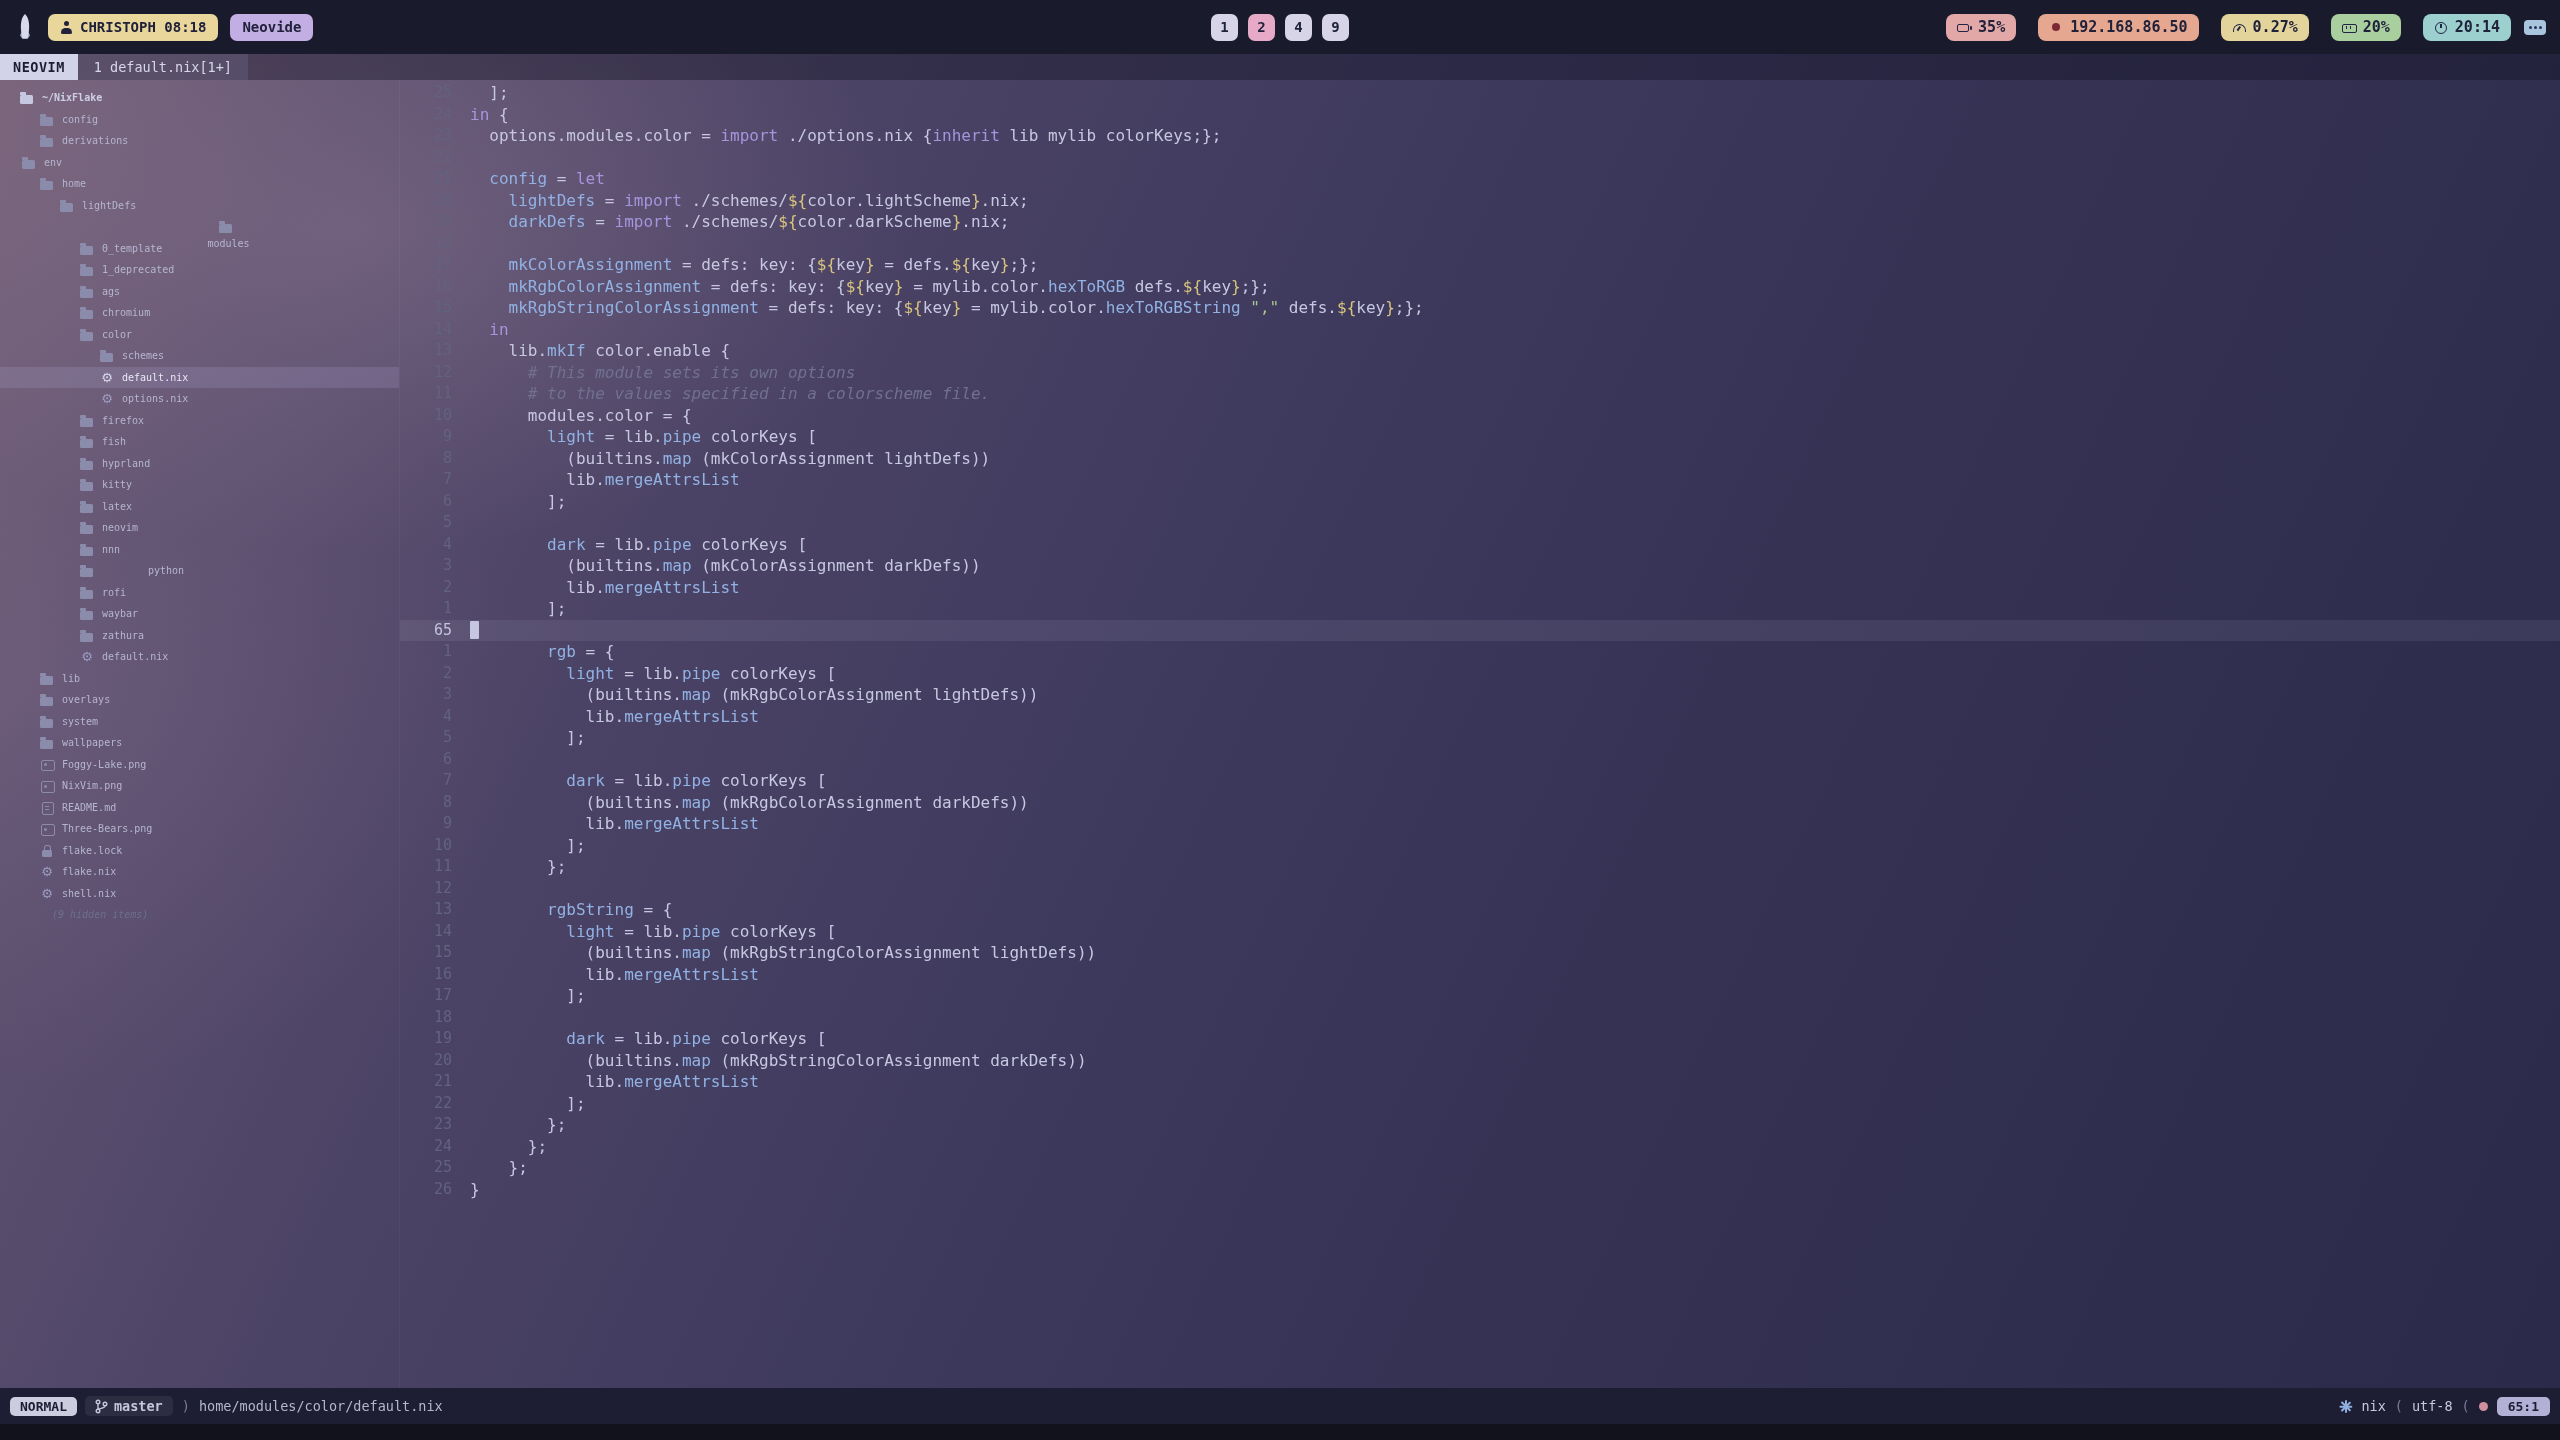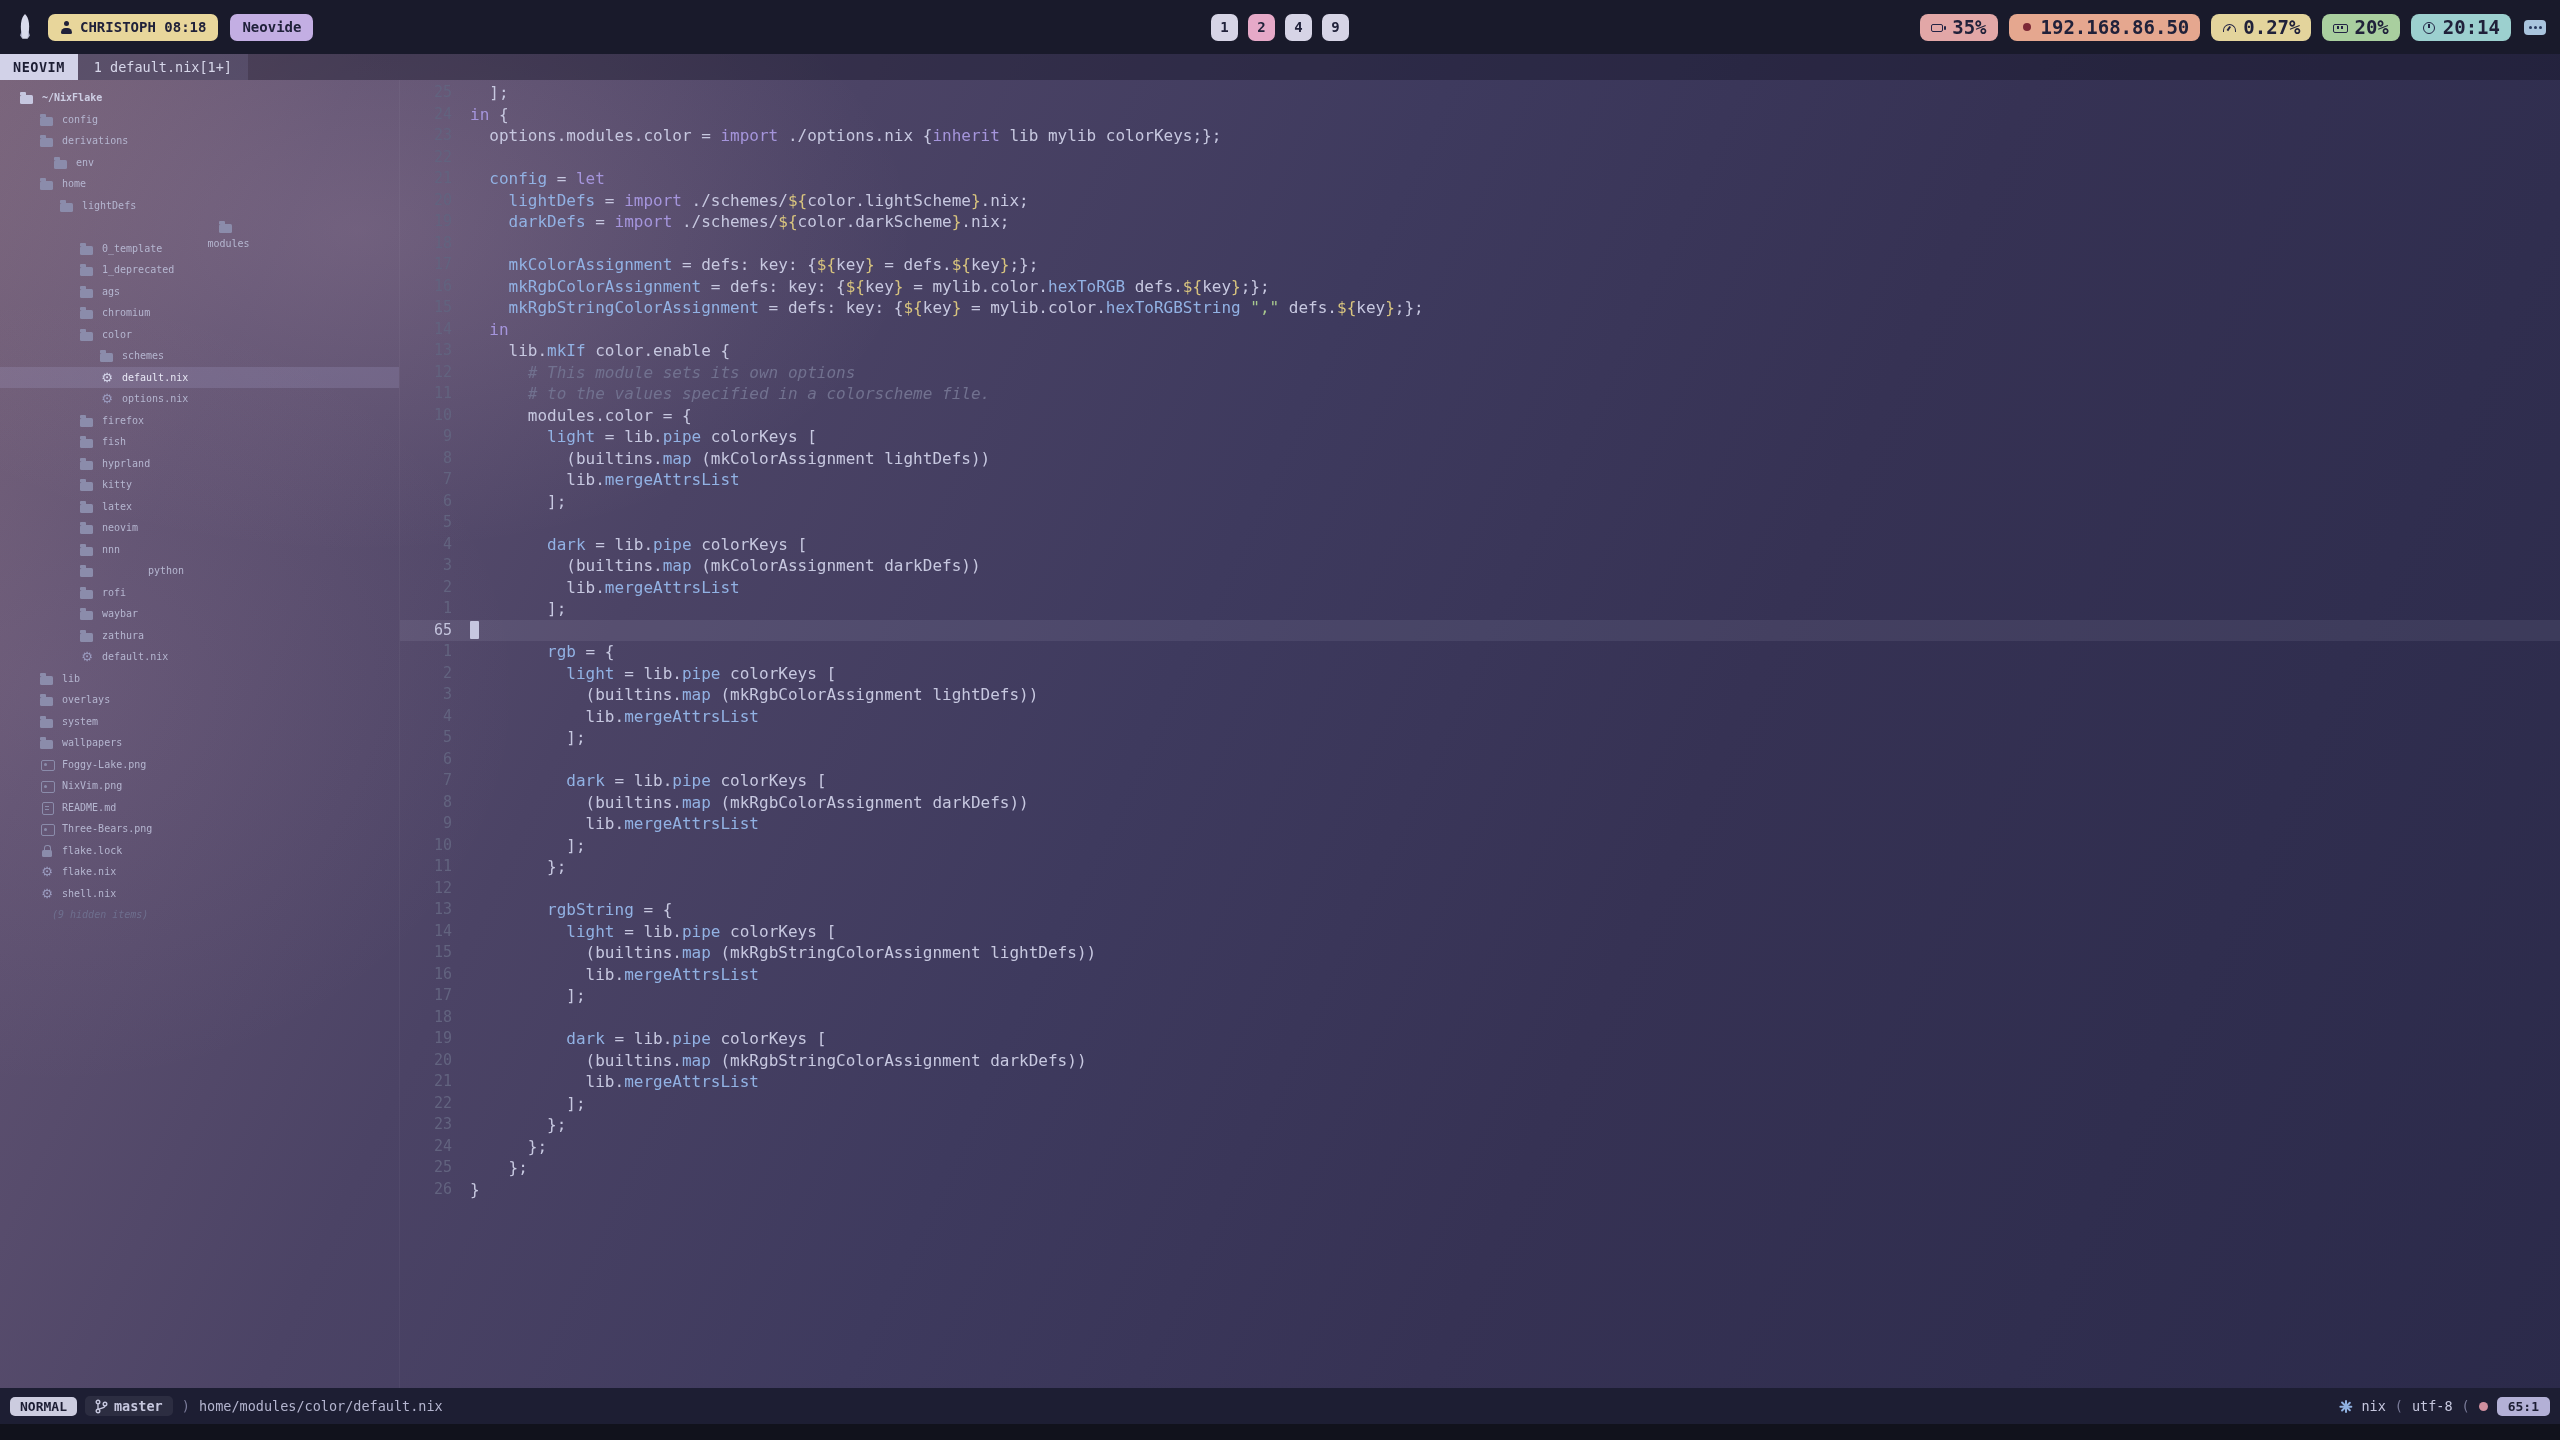--- a/index.html
+++ b/index.html
@@ -20,21 +20,21 @@
     font-weight:bold;font-size:14px;color:#20213a;gap:7px}
   .badge-user{background:#e8d69b}
   .badge-app{background:#c3aee3}
   .uicon{width:13px;height:13px;position:relative;display:inline-block}
   .uicon::before{content:"";position:absolute;top:0;left:4px;width:5px;height:5px;border-radius:50%;background:#20213a}
   .uicon::after{content:"";position:absolute;bottom:0;left:1px;width:11px;height:6px;border-radius:6px 6px 2px 2px;background:#20213a}
   .ws{width:27px;height:27px;border-radius:7px;background:#d6d4e6;color:#20213a;font-weight:bold;font-size:14px;
     display:inline-flex;align-items:center;justify-content:center;margin:0 5px;cursor:default}
   .ws.on{background:#e6a9c8}
   .pill{height:27px;display:inline-flex;align-items:center;padding:0 11px;border-radius:8px;
-    font-weight:bold;font-size:19px;color:#20213a;margin-left:11px}
+    font-weight:bold;font-size:15px;color:#20213a;margin-left:22px}
   .sico{display:inline-block;position:relative;width:15px;height:15px;margin-right:6px}
   .sico-battery::before{content:"";position:absolute;left:0;top:4px;width:10px;height:6px;border:1.6px solid #232445;border-radius:2px}
   .sico-battery::after{content:"";position:absolute;left:12.5px;top:6px;width:2px;height:4px;background:#232445;border-radius:1px}
   .sico-network::before{content:"";position:absolute;left:3px;top:3.5px;width:8px;height:8px;border-radius:50%;background:#7c2836}
   .sico-cpu::before{content:"";position:absolute;left:1px;top:4px;width:11px;height:7px;border:1.6px solid #232445;border-bottom:none;border-radius:8px 8px 0 0}
   .sico-cpu::after{content:"";position:absolute;left:6px;top:6.5px;width:1.6px;height:4.5px;background:#232445;transform:rotate(35deg)}
   .sico-memory::before{content:"";position:absolute;left:0;top:4px;width:13px;height:7px;border:1.6px solid #232445;border-radius:2px}
   .sico-memory::after{content:"";position:absolute;left:4px;top:6.5px;width:1.6px;height:3px;background:#232445;box-shadow:4px 0 0 #232445}
   .sico-clock::before{content:"";position:absolute;left:1px;top:2px;width:10px;height:10px;border:1.6px solid #232445;border-radius:50%}
   .sico-clock::after{content:"";position:absolute;left:6.4px;top:4.5px;width:1.6px;height:4px;background:#232445}
@@ -171,21 +171,21 @@
             <span class="tlab">~/NixFlake</span>
           </div>
           <div class="trow" style="padding-left: 38px;">
             <span class="tico tico-folder"></span>
             <span class="tlab">config</span>
           </div>
           <div class="trow" style="padding-left: 38px;">
             <span class="tico tico-folder"></span>
             <span class="tlab">derivations</span>
           </div>
-          <div class="trow" style="padding-left: 52px; text-align: center;">
+          <div class="trow" style="padding-left: 20px; text-align: center;">
             <span class="tico tico-folder"></span>
             <span class="tlab">env</span>
           </div>
           <div class="trow" style="padding-left: 38px;">
             <span class="tico tico-folder"></span>
             <span class="tlab">home</span>
           </div>
           <div class="trow" style="padding-left: 58px;">
             <span class="tico tico-folder"></span>
             <span class="tlab">lightDefs</span>

